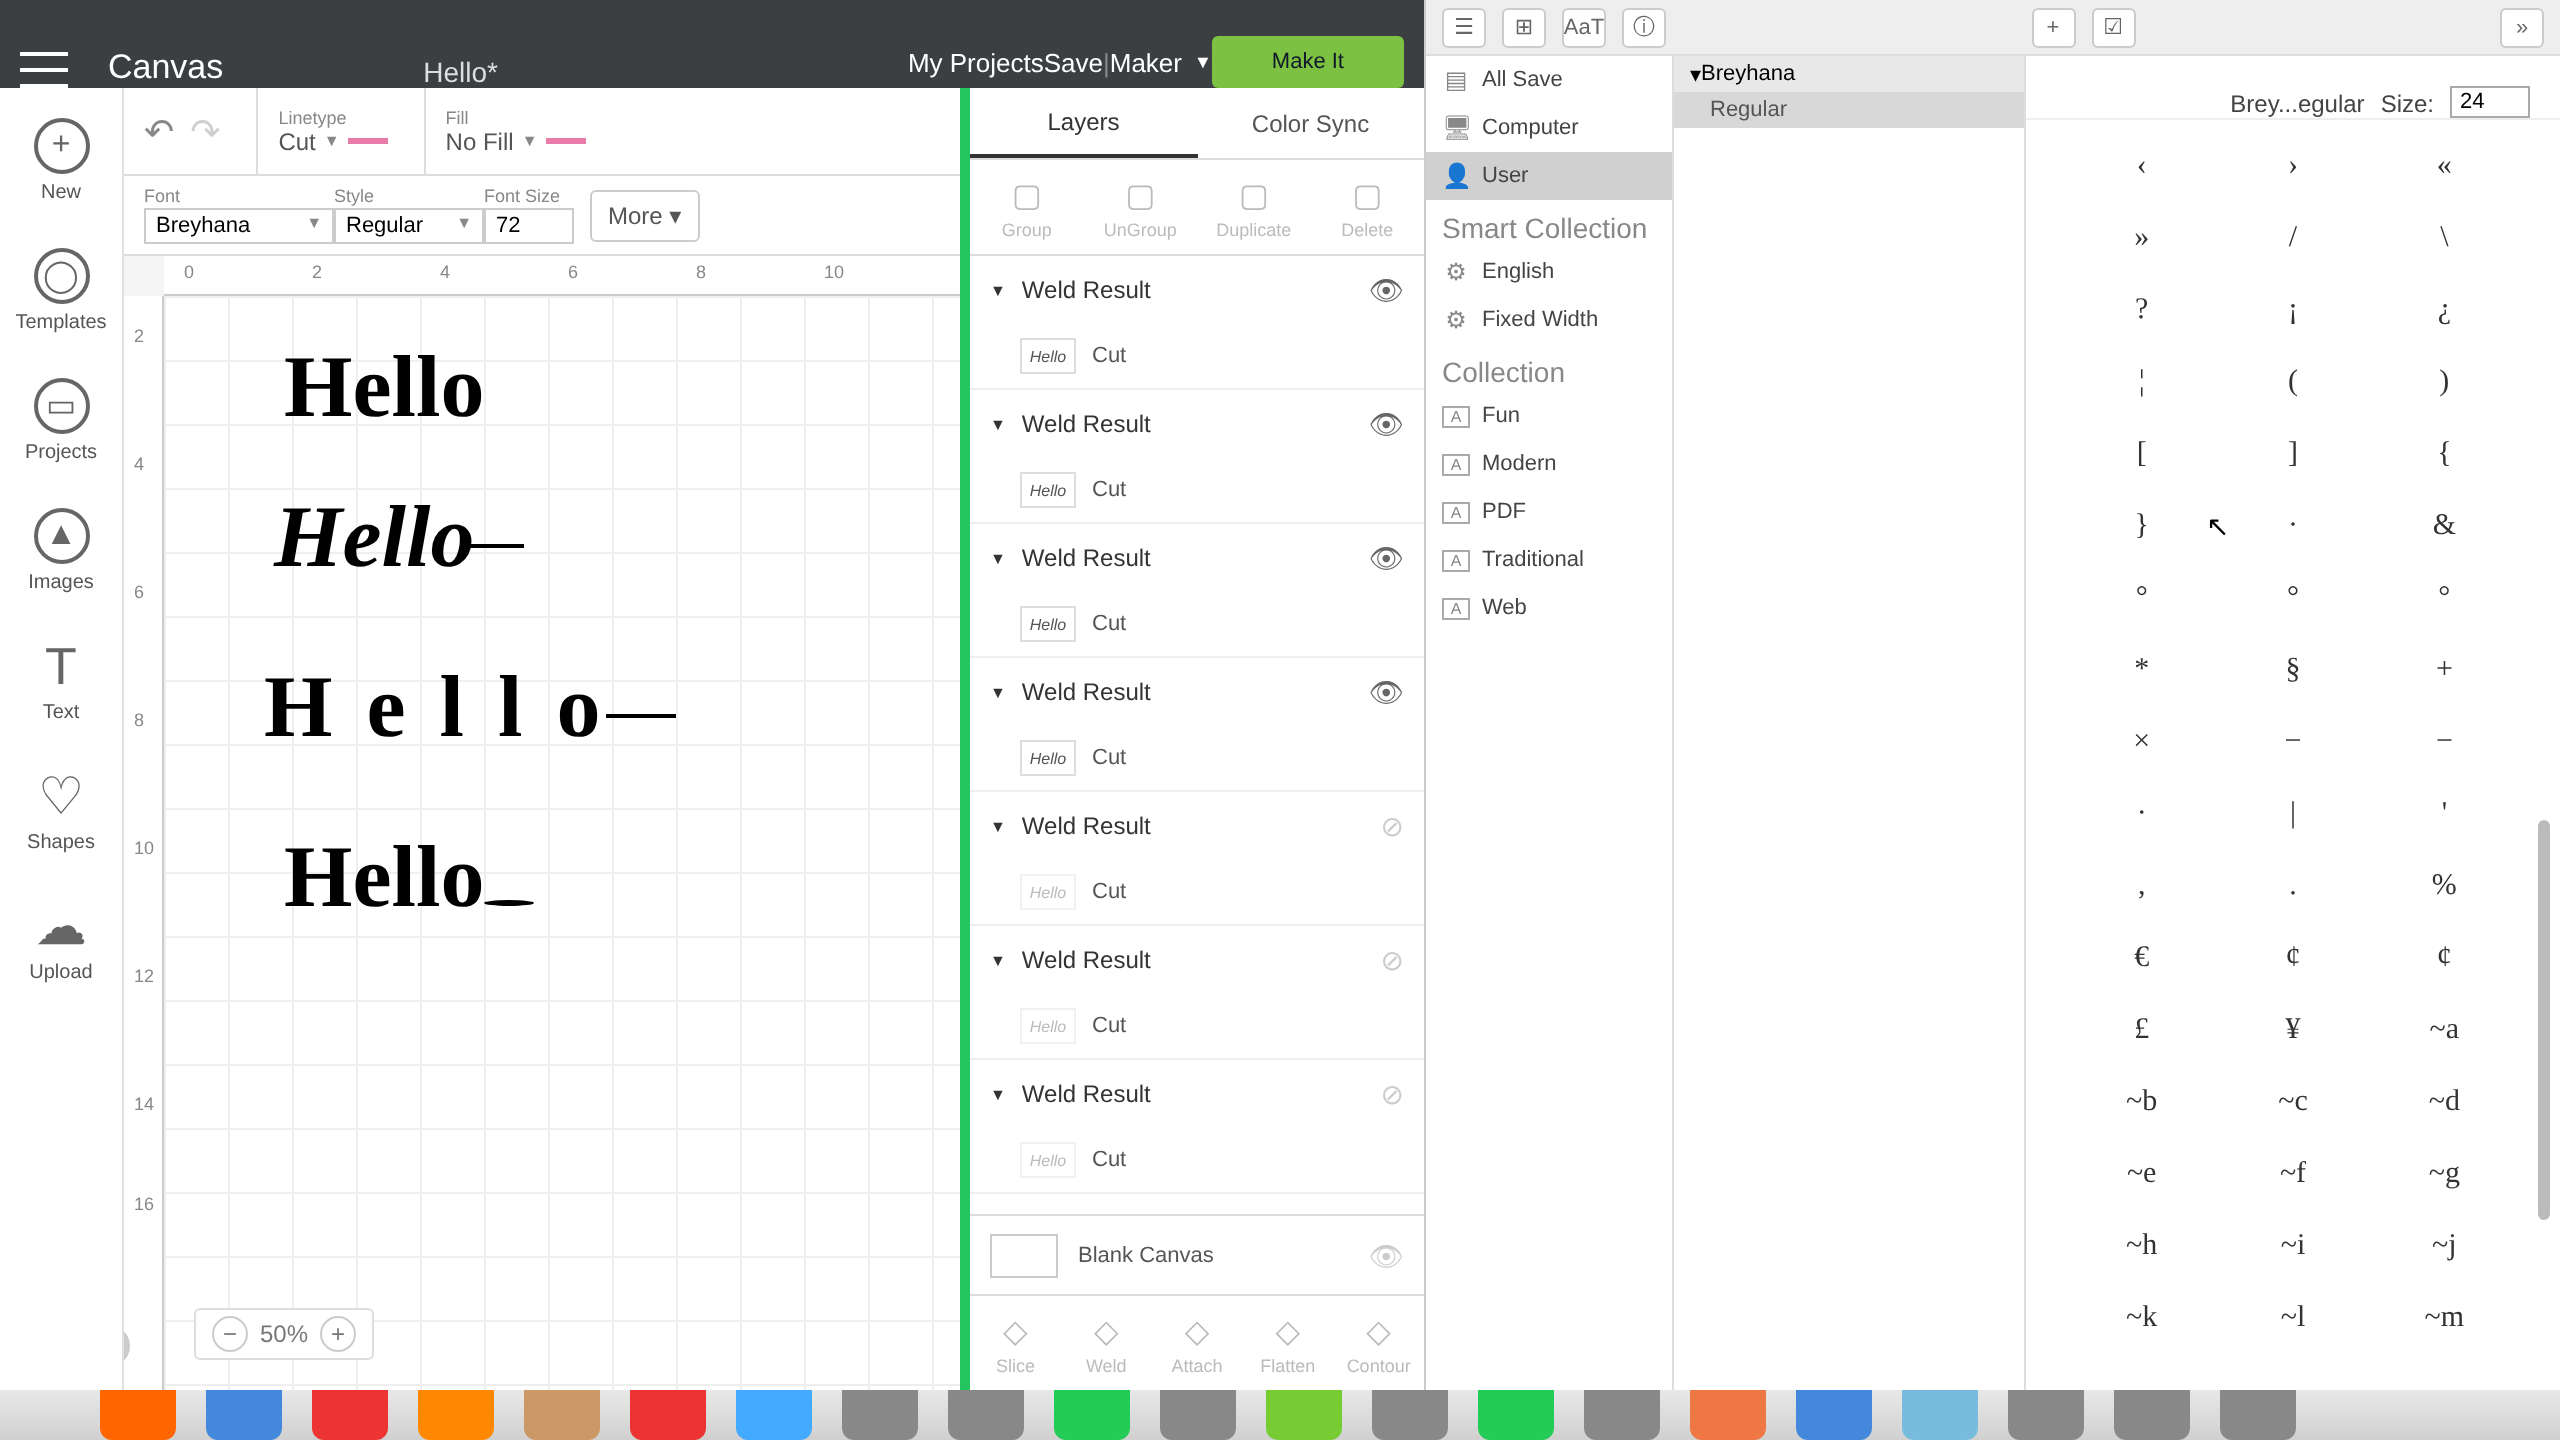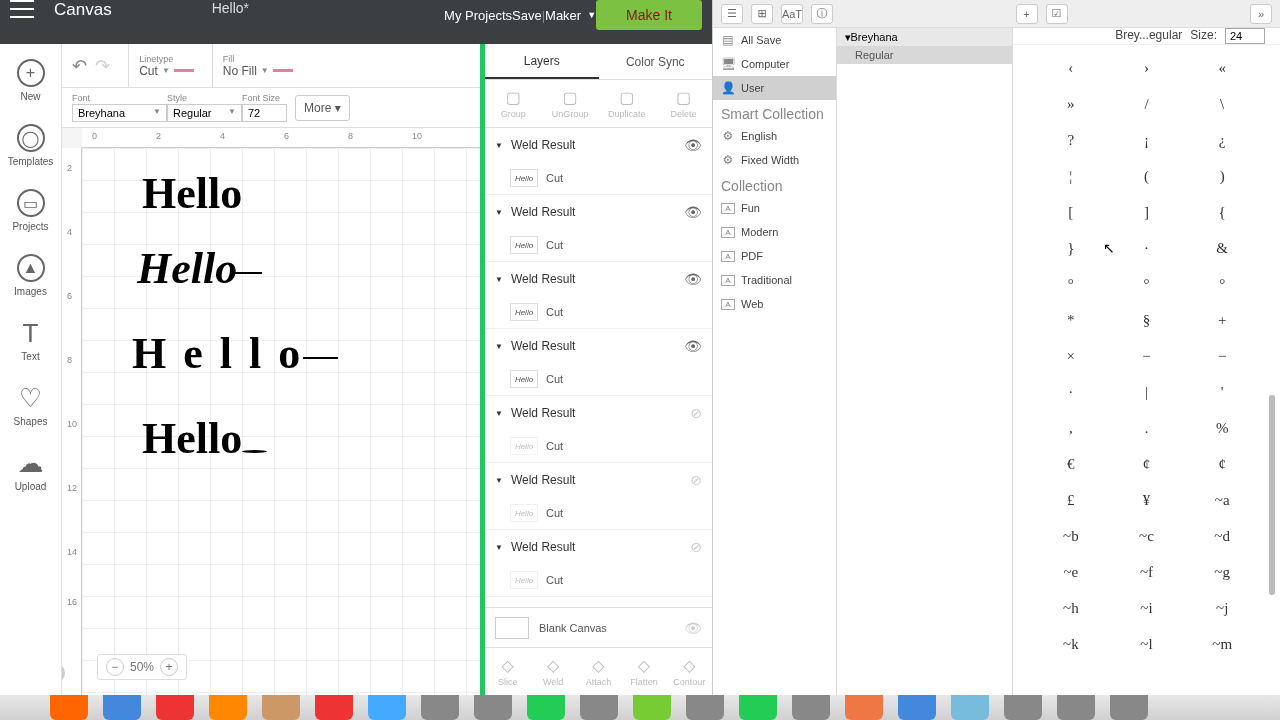--- a/index.html
+++ b/index.html
@@ -1,27 +1,27 @@
 <!DOCTYPE html>
 <html><head>
 <meta charset="utf-8">
 <style>
 *{margin:0;padding:0;box-sizing:border-box;font-family:-apple-system,BlinkMacSystemFont,"Segoe UI",Arial,sans-serif}
 body{width:1280px;height:720px;overflow:hidden;background:#fff;display:flex}
 .app-left{width:712px;height:695px;display:flex;flex-direction:column;position:relative}
-.topbar{height:44px;background:#3b3f42;display:flex;align-items:flex-start;color:#fff;padding:0 10px}
+.topbar{height:44px;background:#3b3f42;display:flex;align-items:flex-end;color:#fff;padding:0 10px}
 .hamburger{width:24px;height:18px;display:flex;flex-direction:column;justify-content:space-between;cursor:pointer;margin-right:20px}
 .hamburger span{height:2px;background:#fff}
 .brand{font-size:17px;margin-right:100px}
 .doc-title{font-size:14px;color:#ddd}
 .top-right{margin-left:auto;display:flex;align-items:center;font-size:13px}
 .top-link{color:#fff;cursor:pointer}
 .divider{color:#888}
 .maker{display:flex;align-items:center;gap:6px;cursor:pointer}
-.makeit{background:#7cc142;color:#7f1d1d;padding:7px 30px;border-radius:3px;cursor:pointer;font-size:14px}
+.makeit{background:#7cc142;color:#0f172a;padding:7px 30px;border-radius:3px;cursor:pointer;font-size:11px}
 .main{flex:1;display:flex;overflow:hidden}
 .left-tools{width:62px;background:#fff;border-right:1px solid #e0e0e0;display:flex;flex-direction:column;align-items:center;padding-top:10px;gap:12px}
 .tool{display:flex;flex-direction:column;align-items:center;gap:4px;cursor:pointer;width:50px;padding:5px 0}
 .tool-icon{width:28px;height:28px;border:2px solid #666;border-radius:50%;display:flex;align-items:center;justify-content:center;font-size:16px;color:#666}
 .tool-icon.plain{border:none;font-size:26px}
 .tool-label{font-size:10px;color:#555}
 .canvas-area{flex:1;display:flex;flex-direction:column;position:relative}
 .prop-bar{height:44px;border-bottom:1px solid #ddd;display:flex;align-items:center;padding:0 10px;gap:8px}
 .undo-redo{display:flex;gap:8px;margin-right:10px}
 .ur{font-size:18px;color:#888;cursor:pointer}
@@ -85,21 +85,21 @@
 .fb-main{flex:1;display:flex;overflow:hidden}
 .fb-sidebar{width:124px;border-right:1px solid #ddd;background:#fff;overflow-y:auto}
 .fb-item{height:24px;display:flex;align-items:center;padding:0 8px;font-size:11px;color:#444;cursor:pointer;gap:6px}
 .fb-item.sel{background:#d0d0d0}
 .fb-item .ico{width:14px;font-size:12px;color:#888;text-align:center}
 .fb-section{font-size:14px;color:#888;padding:6px 8px 2px}
 .fb-fonts{width:176px;border-right:1px solid #ddd;background:#fff}
 .fb-font-head{height:18px;display:flex;align-items:center;padding:0 8px;font-size:11px;background:#e8e8e8}
 .fb-font-sub{height:18px;display:flex;align-items:center;padding:0 18px;font-size:11px;background:#d8d8d8;color:#555}
 .fb-glyphs{flex:1;display:flex;flex-direction:column;background:#fff}
-.glyph-head{height:17px;display:flex;align-items:flex-start;justify-content:flex-end;padding:0 15px;gap:8px;font-size:12px;color:#444;border-bottom:1px solid #eee}
+.glyph-head{height:32px;display:flex;align-items:flex-end;justify-content:flex-end;padding:0 15px;gap:8px;font-size:12px;color:#444;border-bottom:1px solid #eee}
 .size-sel{border:1px solid #aaa;width:40px;font-size:11px;padding:1px 4px}
 .glyph-grid{flex:1;overflow-y:auto;padding:5px 20px;position:relative}
 .glyph-row{display:flex;height:36px}
 .glyph-cell{flex:1;display:flex;align-items:center;justify-content:center;font-size:15px;color:#333;font-family:'Brush Script MT',cursive}
 .glyph-scroll{position:absolute;right:5px;top:350px;width:6px;height:200px;background:#bbb;border-radius:3px}
 .cursor-arrow{position:absolute;left:400px;top:245px;font-size:14px;color:#000;pointer-events:none;z-index:100}
 .dock{position:absolute;bottom:0;left:0;right:0;height:25px;background:linear-gradient(#e8e8e8,#d0d0d0);display:flex;align-items:flex-end;padding:0 50px;gap:15px;overflow:hidden}
 .dock-item{width:38px;height:32px;border-radius:6px;background:#888}
 </style>
 </head>

